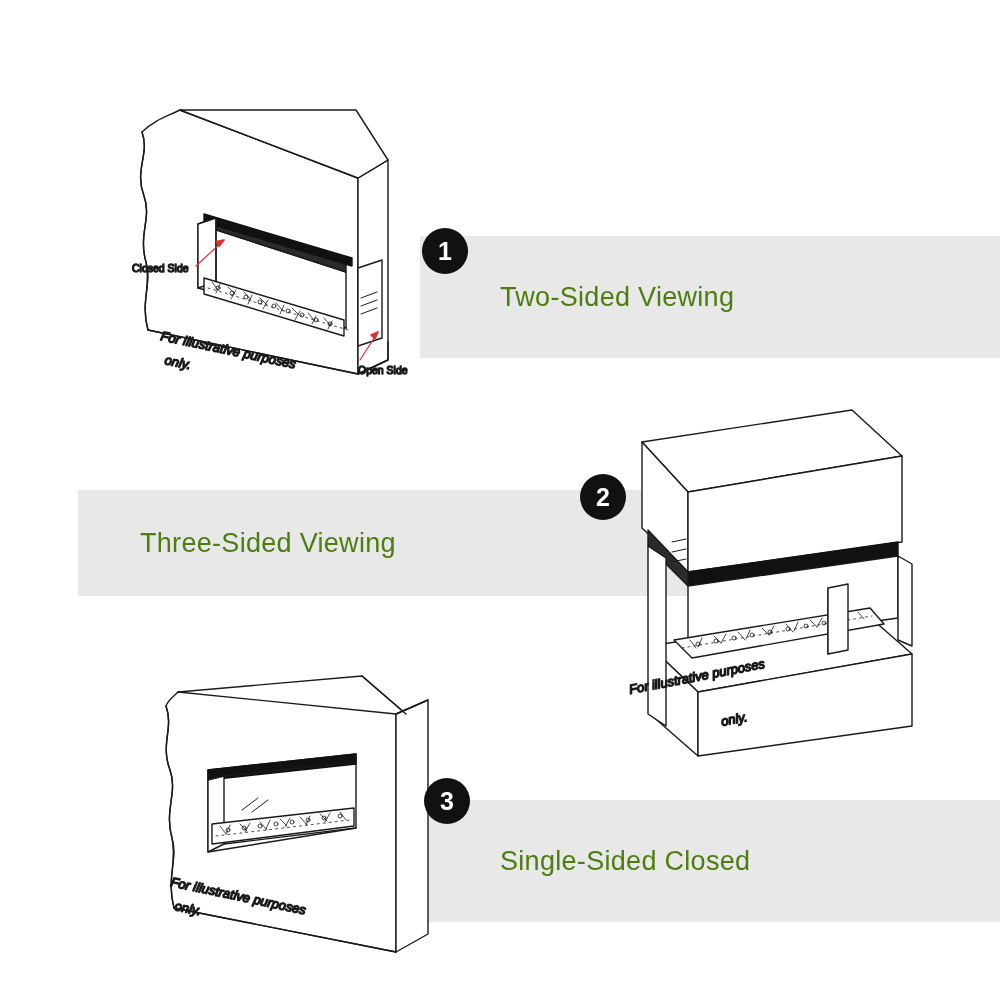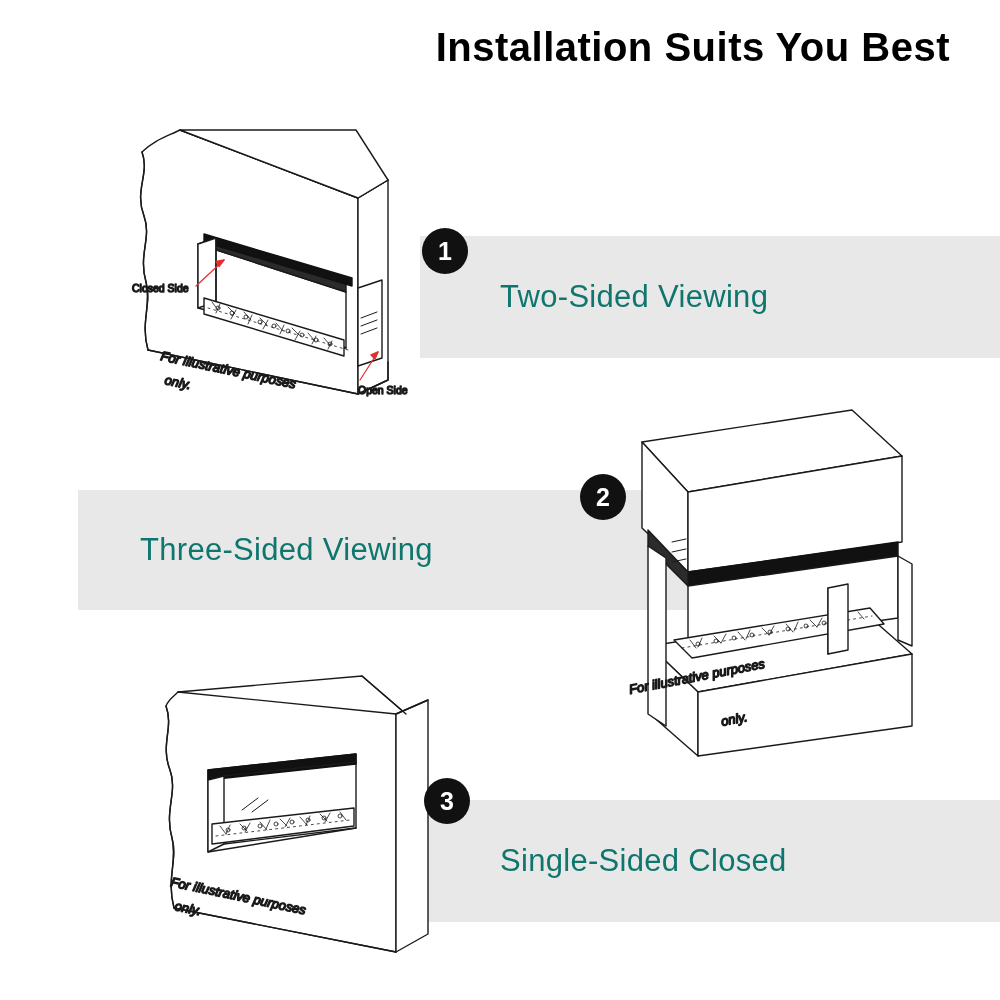--- a/index.html
+++ b/index.html
@@ -31,27 +31,27 @@
   .heading .line { display: block; white-space: nowrap; }
 
   
   .label-bar {
     position: absolute;
     background: #e8e8e8;
     display: flex;
     align-items: center;
   }
   .label-bar .label-text {
-    font-size: 31px;
-    color: #0f766e;
+    font-size: 27px;
+    color: #4d7c0f;
     letter-spacing: 0.3px;
     white-space: nowrap;
   }
   #bar-1 { left: 420px; top: 236px; width: 580px; height: 122px; padding-left: 80px; }
-  #bar-2 { left: 78px;  top: 490px; width: 580px; height: 120px; padding-left: 62px; }
+  #bar-2 { left: 78px;  top: 490px; width: 580px; height: 106px; padding-left: 62px; }
   #bar-3 { left: 420px; top: 800px; width: 580px; height: 122px; padding-left: 80px; }
 
   
   .badge {
     position: absolute;
     width: 46px;
     height: 46px;
     border-radius: 50%;
     background: #111;
     color: #fff;
@@ -61,21 +61,21 @@
     align-items: center;
     justify-content: center;
     z-index: 6;
   }
   #badge-1 { left: 422px; top: 228px; }
   #badge-2 { left: 580px; top: 474px; }
   #badge-3 { left: 424px; top: 778px; }
 
   
   .illo { position: absolute; z-index: 3; }
-  #illo-1 { left: 120px; top: 112px; }
+  #illo-1 { left: 120px; top: 92px; }
   #illo-2 { left: 612px; top: 396px; }
   #illo-3 { left: 150px; top: 662px; }
 
   .illo svg { display: block; }
 
   .callout {
     font-size: 10.5px;
     fill: #000;
     font-family: "Liberation Sans", sans-serif;
   }
@@ -83,21 +83,20 @@
     font-size: 13px;
     fill: #111;
     font-family: "Liberation Sans", sans-serif;
     font-style: italic;
   }
 </style>
 </head>
 <body>
 
 <div class="heading">
-  <span class="line">Installation Suits You Best</span>
 </div>
 
 <div class="label-bar" id="bar-1">
   <span class="label-text">Two-Sided Viewing</span>
 </div>
 <div class="badge" id="badge-1">
   <span>1</span>
 </div>
 
 <div class="illo" id="illo-1">

